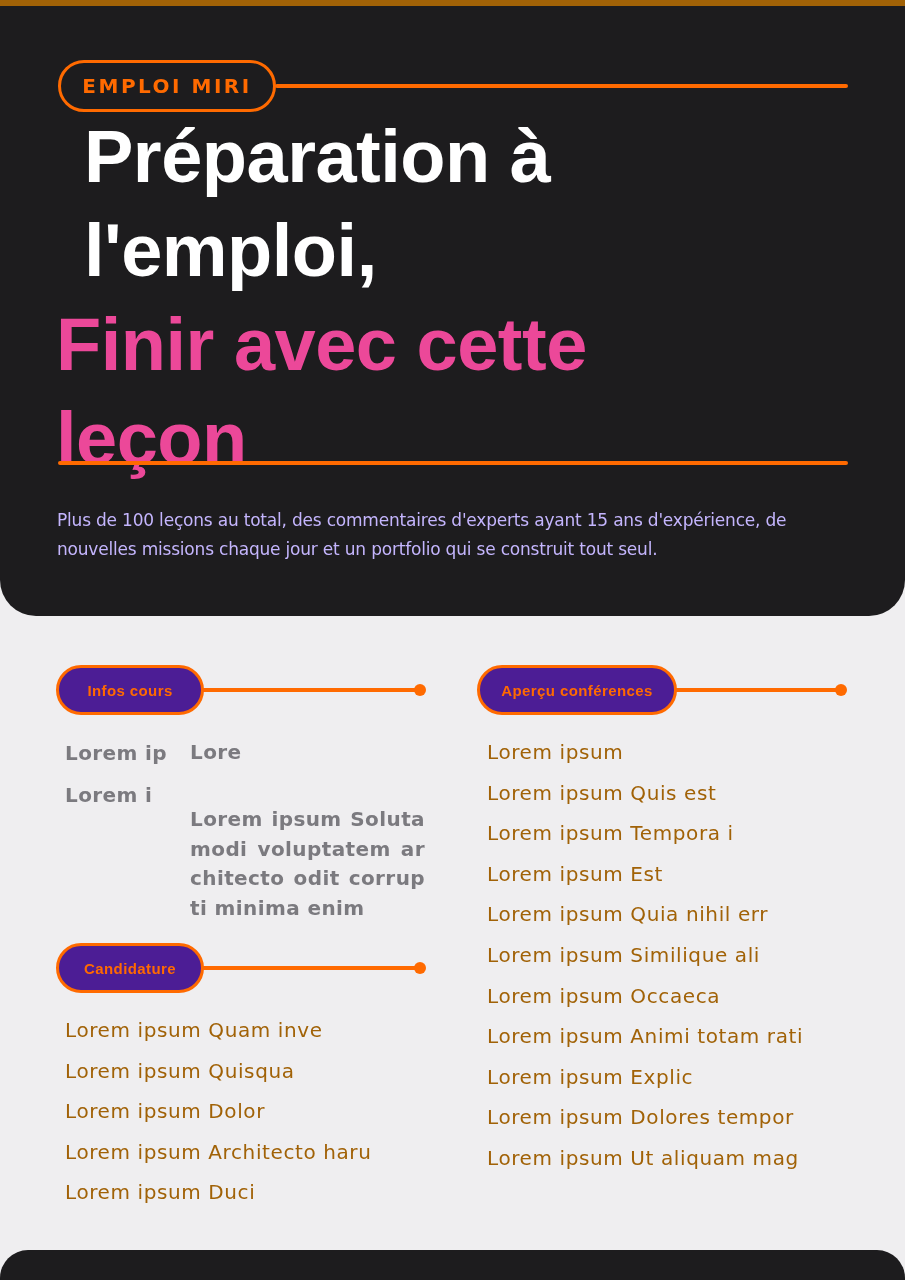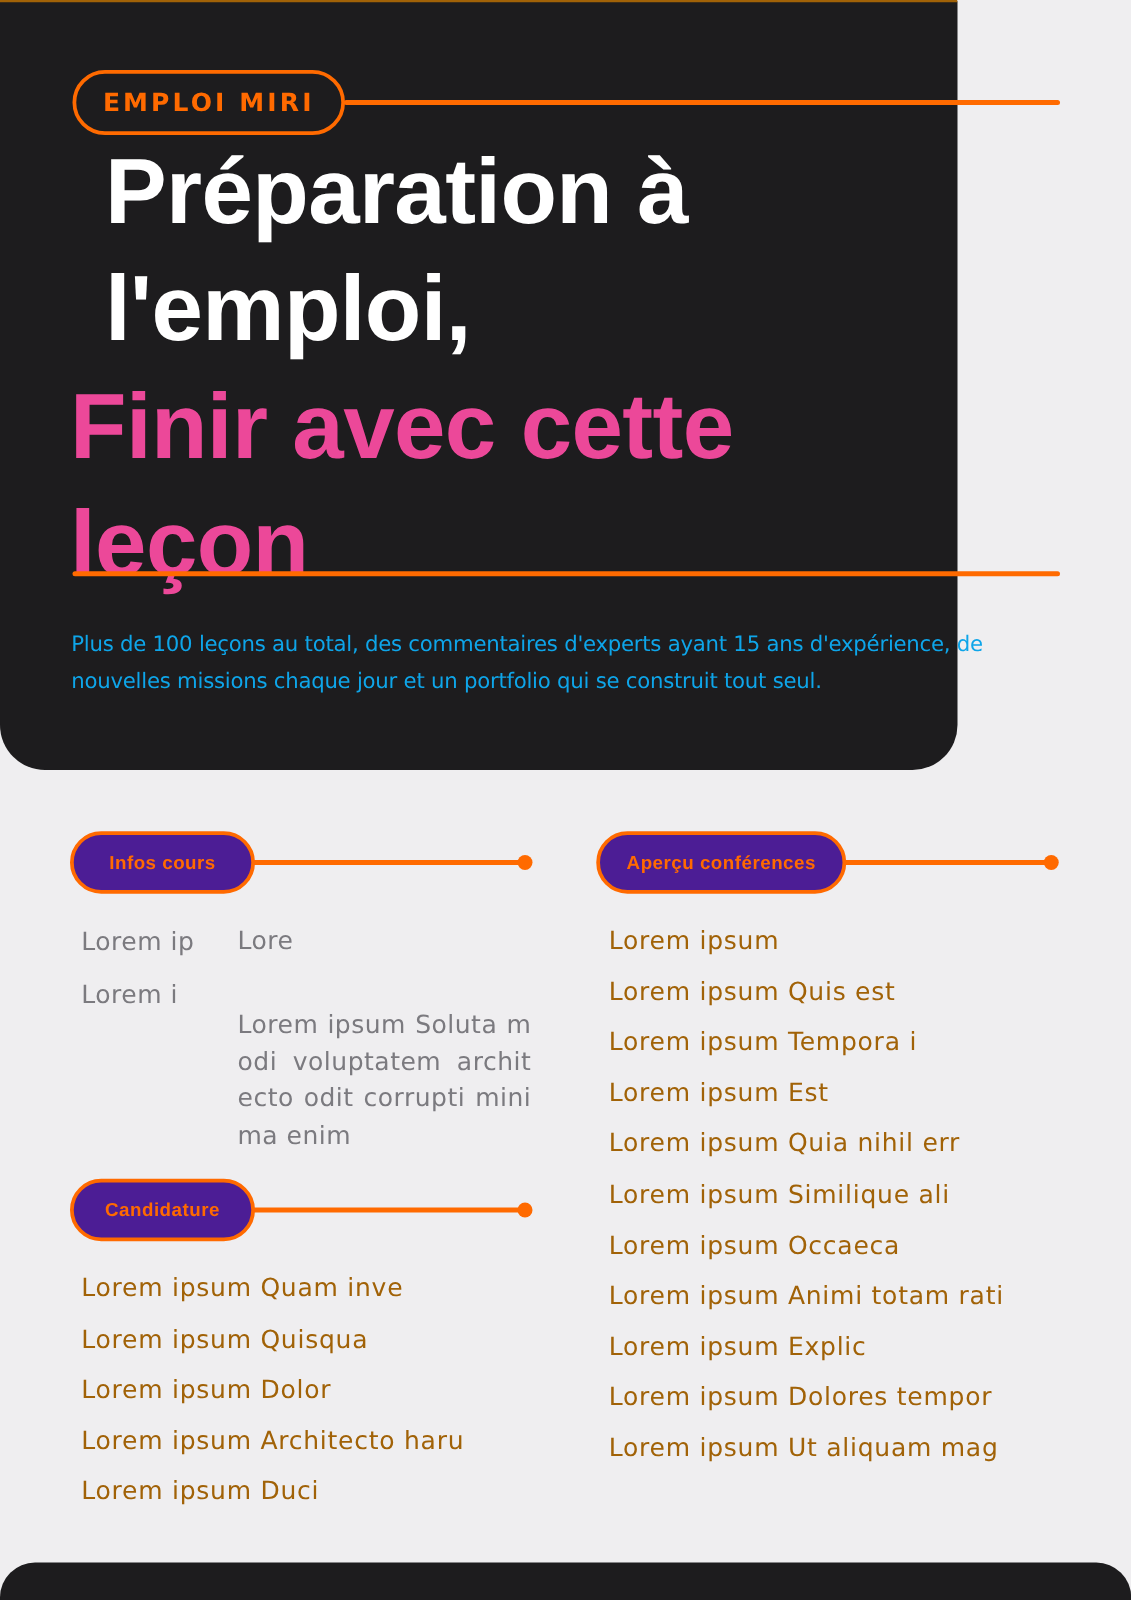--- a/index.html
+++ b/index.html
@@ -2,24 +2,24 @@
 <html><head>
   <meta charset="utf-8">
   <style>
     * { box-sizing: border-box; margin: 0; padding: 0; }
     html, body {
       width: 905px; height: 1280px; overflow: hidden;
       background: #efeef0;
       font-family: "DejaVu Sans", sans-serif;
     }
     .hero {
-      position: absolute; left: 0; top: 0; width: 766px; height: 616px;
+      position: absolute; left: 0; top: 0; width: 905px; height: 616px;
       background: #1d1c1e;
       border-radius: 0 0 36px 36px;
-      border-top: 2px solid #a16207;
+      border-top: 6px solid #a16207;
     }
     .brand-row {
       position: absolute; left: 58px; top: 54px; width: 790px; height: 52px;
     }
     .brand-pill {
       position: absolute; left: 0; top: 0; height: 52px; width: 218px;
       border: 3px solid #ff6a00; border-radius: 26px;
       display: flex; align-items: center; justify-content: center;
       color: #ff6a00; font-family: "DejaVu Sans", sans-serif; font-weight: bold;
       font-size: 20px; letter-spacing: 2.5px;
@@ -35,21 +35,21 @@
     }
     .hero-title .accent { color: #ec4899; display: block; }
     .hero-title .line { display: block; margin-left: 28px; }
     .title-underline {
       position: absolute; left: 58px; top: 455px; width: 790px; height: 4px;
       background: #ff6a00; border-radius: 2px;
     }
     .hero-desc {
       position: absolute; left: 57px; top: 500px; width: 800px;
       font-family: "DejaVu Sans", sans-serif;
-      font-size: 17px; line-height: 29px; color: #0ea5e9;
+      font-size: 17px; line-height: 29px; color: #c4b5fd;
       letter-spacing: -0.2px;
     }
     .section-head {
       position: absolute; height: 50px;
     }
     .section-pill {
       position: absolute; left: 0; top: 0; height: 50px;
       border: 3px solid #ff6a00; border-radius: 25px;
       display: flex; align-items: center; justify-content: center;
       color: #ff6a00; font-family: "Liberation Sans", sans-serif; font-weight: bold;
@@ -69,21 +69,21 @@
     .list li {
       font-family: "DejaVu Sans", sans-serif;
       font-size: 20px; color: #a16207; height: 40.6px; line-height: 40.6px;
       letter-spacing: 0.6px; white-space: nowrap;
     }
     .info-table {
       position: absolute; left: 65px; top: 736px; width: 360px;
       font-family: "DejaVu Sans", sans-serif; font-size: 20px; color: #7b7a7f;
       letter-spacing: 0.4px;
     }
-    .info-row { display: flex; margin-bottom: 8px; }
+    .info-row { display: flex; margin-bottom: 8px; font-weight: bold; }
     .info-key { width: 125px; flex: none; line-height: 34px; white-space: nowrap; overflow: hidden; }
     .info-val { flex: 1; line-height: 29.5px; padding-top: 2px; text-align: justify; }
     .footer-block {
       position: absolute; left: 0; top: 1250px; width: 905px; height: 60px;
       background: #1d1c1e; border-radius: 28px 28px 0 0;
     }
   </style>
 </head>
 <body>
 

